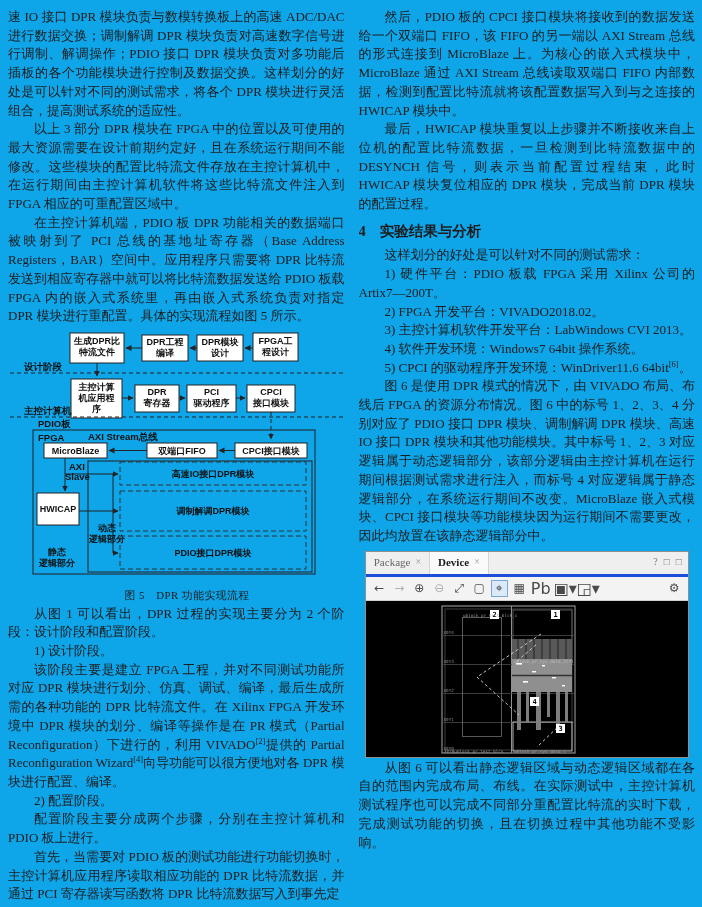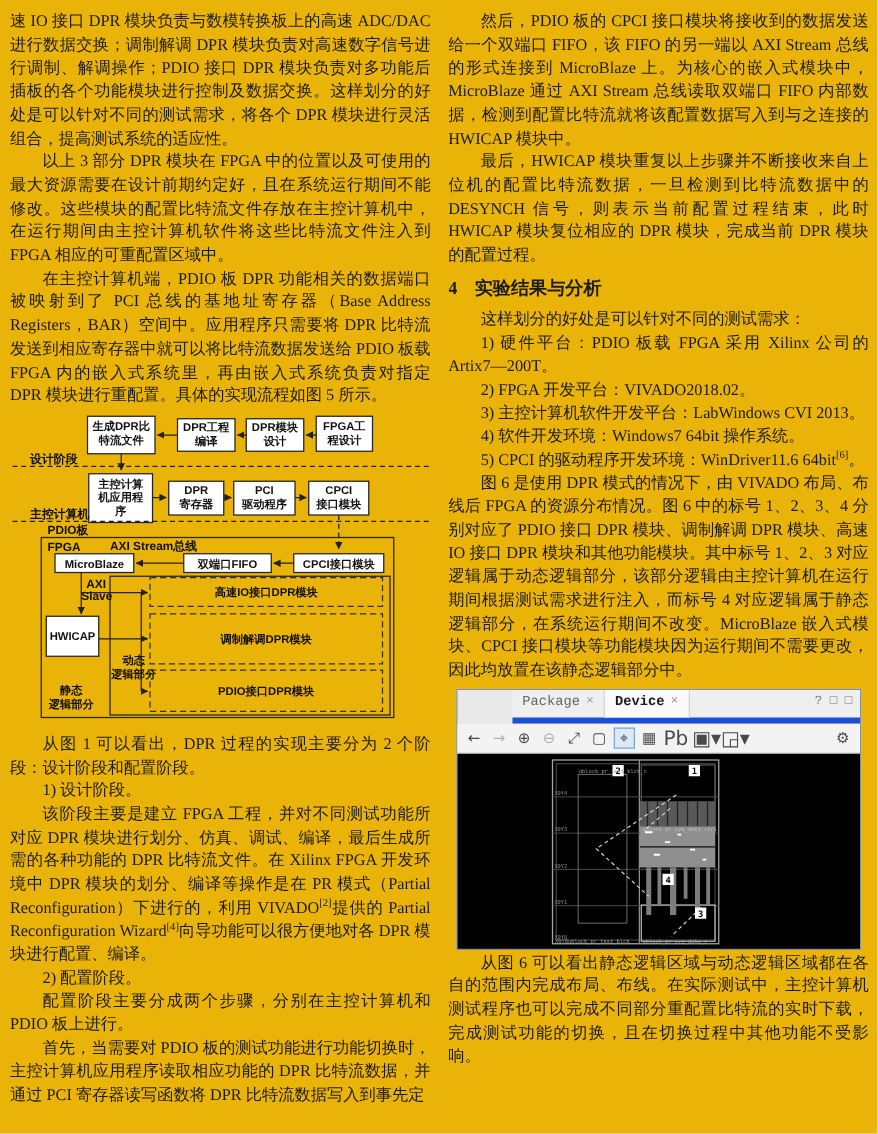--- a/index.html
+++ b/index.html
@@ -1,16 +1,16 @@
 <!DOCTYPE html>
 <html><head>
 <meta charset="utf-8">
 <style>
   html,body{margin:0;padding:0;background:#ffffff;}
-  .page{position:relative;width:702px;height:907px;background:#eab308;overflow:hidden;
+  .page{position:relative;width:702px;height:907px;background:#0ea5e9;overflow:hidden;
         color:#1c1c1c;}
   .cols{display:flex;gap:14px;padding:8px 7px 0 8px;}
   .col{width:340px;height:893px;overflow:hidden;
        font-family:"Liberation Serif","DejaVu Serif",serif;
        font-size:13px;line-height:18.7px;text-align:justify;}
   .col p{margin:0;text-indent:2em;}
   .col p.noindent{text-indent:0;}
   sup{font-size:8.5px;line-height:0;vertical-align:super;}
   .h4{display:block;font-weight:bold;font-size:14.5px;margin:8px 0 6px;text-indent:0;}
   .h4 .num{margin-right:14px;}
@@ -20,22 +20,22 @@
   .fig5 svg{display:block;}
   .fig5 text{font-family:"Liberation Sans","DejaVu Sans",sans-serif;fill:#111;}
   .bt{font-size:9px;font-weight:bold;text-anchor:middle;}
   .lb{font-size:9.5px;font-weight:bold;text-anchor:start;}
   .bx{fill:#ffffff;stroke:#222;stroke-width:1;}
   .ln{stroke:#222;stroke-width:1;fill:none;}
   .dsh{stroke:#222;stroke-width:1;fill:none;stroke-dasharray:4 3;}
   .dbx{fill:none;stroke:#333;stroke-width:1;stroke-dasharray:5 3;}
   
   .vivado{width:322px;margin:5px auto 1px;border:1px solid #8f8f8f;background:#e9e9e9;}
-  .vtabs{display:flex;align-items:center;height:22px;background:#efefef;border-bottom:5px solid #1d4ed8;
-         font-family:Liberation Mono, monospace;font-size:11px;color:#666;margin-left:44px;}
+  .vtabs{display:flex;align-items:center;height:22px;background:#efefef;border-bottom:3px solid #1d4ed8;
+         font-family:Liberation Serif, serif;font-size:11px;color:#666;}
   .vtab{display:flex;align-items:center;gap:5px;padding:0 8px;height:100%;border-right:1px solid #d5d5d5;}
   .vtab.active{background:#fafafa;color:#1a1a1a;font-weight:bold;}
   .vtab .x{font-size:10px;color:#999;font-weight:normal;}
   .winicons{margin-left:auto;display:flex;gap:6px;padding-right:6px;color:#777;font-size:10px;}
   .vtools{display:flex;align-items:center;height:23px;background:#f3f3f3;border-bottom:1px solid #cfcfcf;
           gap:3px;padding:0 5px;font-family:"DejaVu Sans","Liberation Sans",sans-serif;
           font-size:12px;color:#4a4a4a;}
   .vicon{width:17px;height:17px;line-height:17px;text-align:center;}
   .vicon.dim{color:#b0b0b0;}
   .vicon.sel{border:1px solid #7aa7d6;background:#dce9f7;box-sizing:border-box;line-height:15px;}
@@ -131,20 +131,21 @@
           <rect class="dbx" x="112" y="161" width="186" height="40"></rect>
           <text class="bt" x="205" y="184">调制解调DPR模块</text>
           <rect class="dbx" x="112" y="206" width="186" height="33"></rect>
           <text class="bt" x="205" y="226">PDIO接口DPR模块</text>
           <text class="bt" x="99" y="201">动态</text>
           <text class="bt" x="99" y="212">逻辑部分</text>
           <text class="bt" x="49" y="225">静态</text>
           <text class="bt" x="49" y="236">逻辑部分</text>
         </svg>
       </div>
+      <p class="figcap">图 5　DPR 功能实现流程</p>
 
       <p>从图 1 可以看出，DPR 过程的实现主要分为 2 个阶段：设计阶段和配置阶段。</p>
       <p>1) 设计阶段。</p>
       <p><span>该阶段主要是建立 FPGA 工程，并对不同测试功能所对应 DPR 模块进行划分、仿真、调试、编译，最后生成所需的各种功能的 DPR 比特流文件。在 Xilinx FPGA 开发环境中 DPR 模块的划分、编译等操作是在 PR 模式（Partial Reconfiguration）下进行的，利用 VIVADO</span><sup>[2]</sup><span>提供的 Partial Reconfiguration Wizard</span><sup>[4]</sup><span>向导功能可以很方便地对各 DPR 模块进行配置、编译。</span></p>
       <p>2) 配置阶段。</p>
       <p>配置阶段主要分成两个步骤，分别在主控计算机和 PDIO 板上进行。</p>
       <p>首先，当需要对 PDIO 板的测试功能进行功能切换时，主控计算机应用程序读取相应功能的 DPR 比特流数据，并通过 PCI 寄存器读写函数将 DPR 比特流数据写入到事先定</p>
     </div>
 
     <div class="col">

